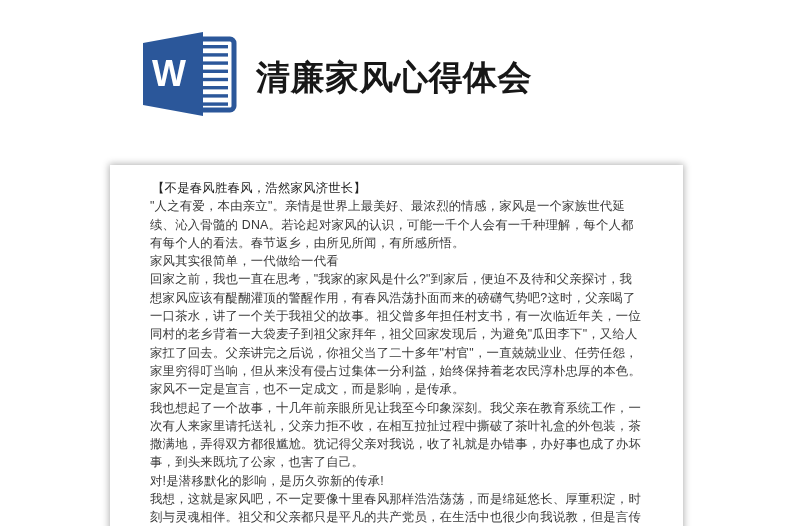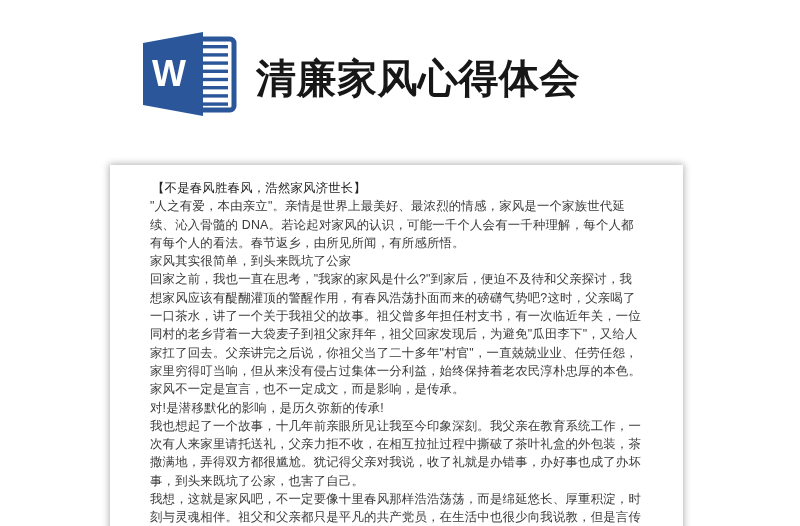--- a/index.html
+++ b/index.html
@@ -12,21 +12,21 @@
   .stage { position: relative; width: 800px; height: 526px; background: #fff; }
 
   
   .header {
     position: absolute; left: 140px; top: 30px;
     display: flex; align-items: center;
   }
   .word-icon { width: 98px; height: 88px; flex: 0 0 auto; }
   .doc-title {
     margin-left: 18px; margin-top: 8px;
-    font-size: 40px; font-weight: 700; color: #171717;
+    font-size: 34px; font-weight: 700; color: #171717;
     letter-spacing: 0.5px; white-space: nowrap;
   }
 
   
   .paper {
     position: absolute;
     left: 110px; top: 165px;
     width: 573px; height: 560px;
     background: #ffffff;
     box-shadow: 0 0 7px 1px rgba(0,0,0,0.30);
@@ -69,21 +69,21 @@
       <polygon points="3,12 63,1 63,85 3,74" fill="#2B579A"></polygon>
       <text x="29" y="55" text-anchor="middle" font-family="Liberation Sans, DejaVu Sans, sans-serif" font-size="36" font-weight="700" fill="#ffffff">W</text>
     </svg>
     <div class="doc-title">清廉家风心得体会</div>
   </div>
 
   <div class="paper">
     <div class="paper-inner">
       <p class="doc-heading">【不是春风胜春风，浩然家风济世长】</p>
       <p>"人之有爱，本由亲立"。亲情是世界上最美好、最浓烈的情感，家风是一个家族世代延续、沁入骨髓的 DNA。若论起对家风的认识，可能一千个人会有一千种理解，每个人都有每个人的看法。春节返乡，由所见所闻，有所感所悟。</p>
-      <p>家风其实很简单，到头来既坑了公家</p>
+      <p>家风其实很简单，一代做给一代看</p>
       <p>回家之前，我也一直在思考，"我家的家风是什么?"到家后，便迫不及待和父亲探讨，我想家风应该有醍醐灌顶的警醒作用，有春风浩荡扑面而来的磅礴气势吧?这时，父亲喝了一口茶水，讲了一个关于我祖父的故事。祖父曾多年担任村支书，有一次临近年关，一位同村的老乡背着一大袋麦子到祖父家拜年，祖父回家发现后，为避免"瓜田李下"，又给人家扛了回去。父亲讲完之后说，你祖父当了二十多年"村官"，一直兢兢业业、任劳任怨，家里穷得叮当响，但从来没有侵占过集体一分利益，始终保持着老农民淳朴忠厚的本色。家风不一定是宣言，也不一定成文，而是影响，是传承。</p>
+      <p>我也想起了一个故事，十几年前亲眼所见让我至今印象深刻。我父亲在教育系统工作，一次有人来家里请托送礼，父亲力拒不收，在相互拉扯过程中撕破了茶叶礼盒的外包装，茶撒满地，弄得双方都很尴尬。犹记得父亲对我说，收了礼就是办错事，办好事也成了办坏事，到头来既坑了公家，也害了自己。</p>
       <p>对!是潜移默化的影响，是历久弥新的传承!</p>
-      <p>我也想起了一个故事，十几年前亲眼所见让我至今印象深刻。我父亲在教育系统工作，一次有人来家里请托送礼，父亲力拒不收，在相互拉扯过程中撕破了茶叶礼盒的外包装，茶撒满地，弄得双方都很尴尬。犹记得父亲对我说，收了礼就是办错事，办好事也成了办坏事，到头来既坑了公家，也害了自己。</p>
       <p>我想，这就是家风吧，不一定要像十里春风那样浩浩荡荡，而是绵延悠长、厚重积淀，时刻与灵魂相伴。祖父和父亲都只是平凡的共产党员，在生活中也很少向我说教，但是言传不如身教</p>
     </div>
   </div>
 
 </div>
 
 </body></html>

